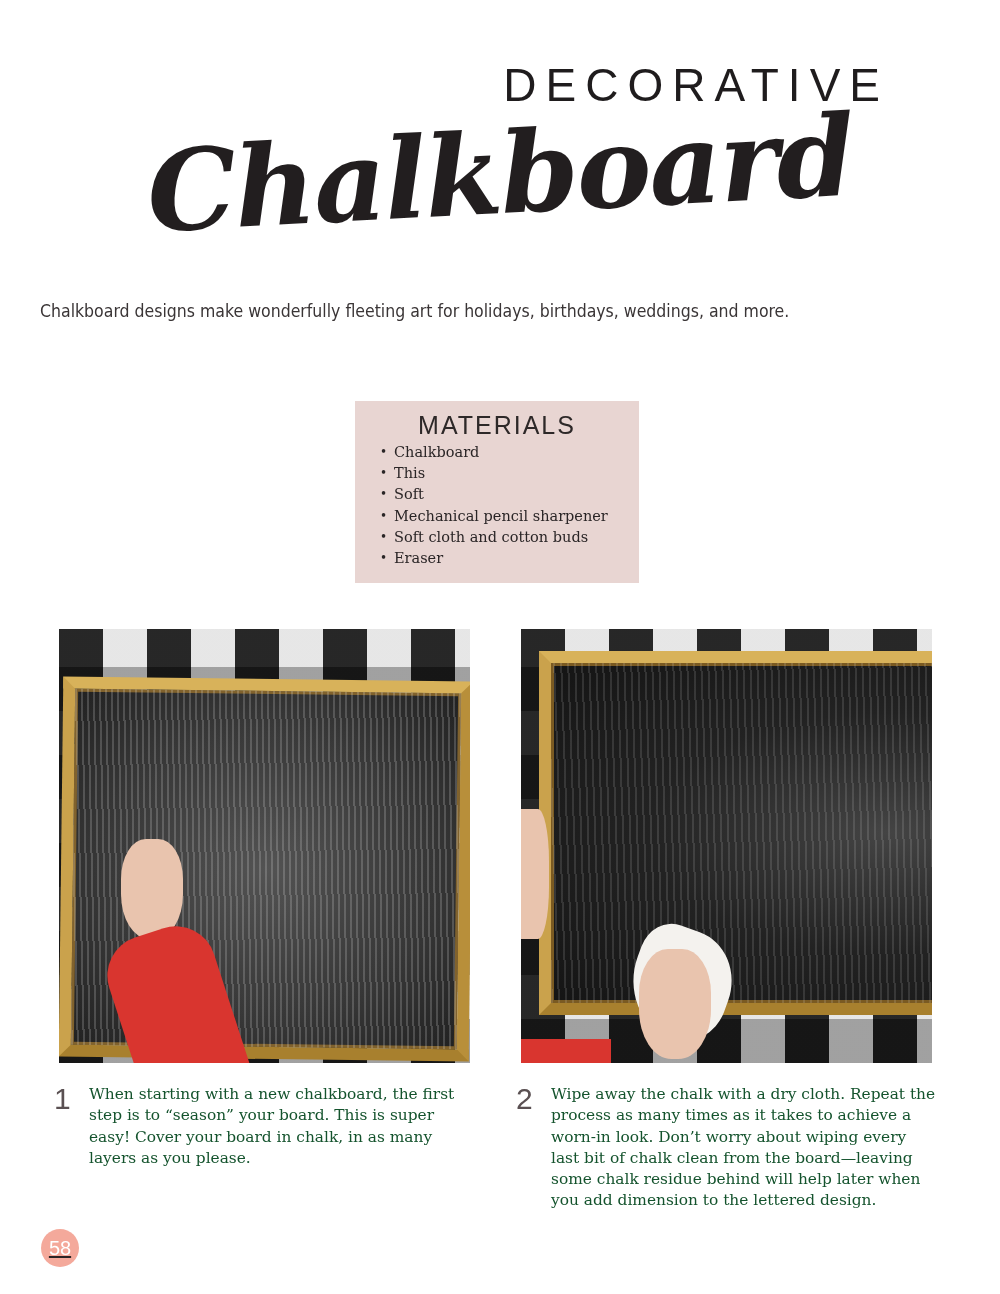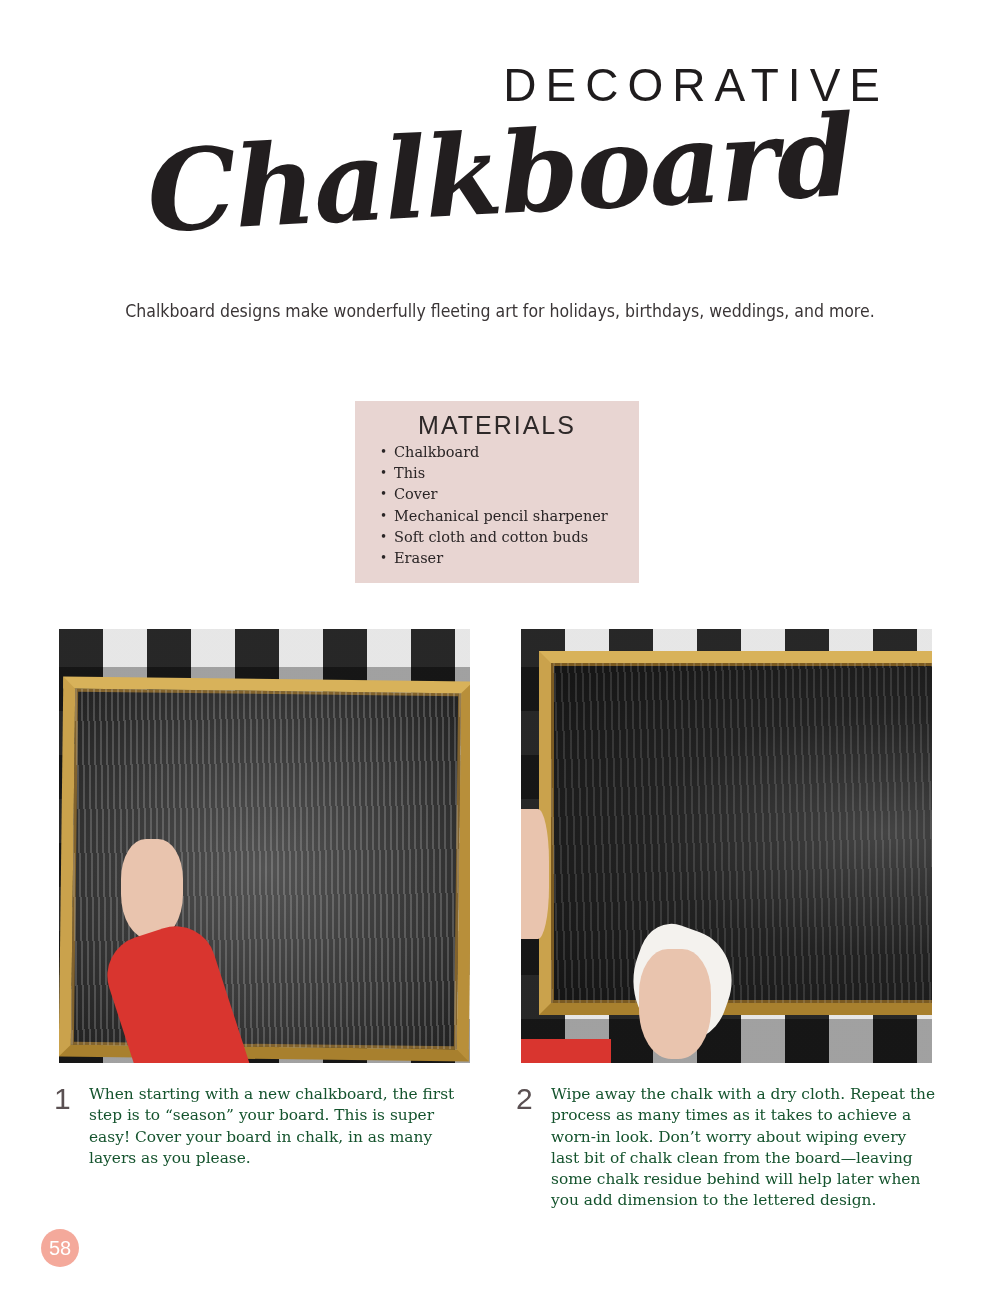--- a/index.html
+++ b/index.html
@@ -8,21 +8,21 @@
     position: absolute; top: 58px; left: 13px; width: 876px; text-align: right;
     font-family: "Liberation Sans", sans-serif; font-weight: 300; font-size: 46px;
     letter-spacing: 9px; color: #1f1c1d;
   }
   .script-title {
     position: absolute; top: 108px; left: 0; width: 1000px; text-align: center;
     font-family: "DejaVu Serif", serif; font-style: italic; font-weight: bold;
     font-size: 112px; color: #221e1f; letter-spacing: -2px; transform: rotate(-3deg);
   }
   .intro {
-    position: absolute; top: 296px; left: 40px; width: 920px; text-align: center;
+    position: absolute; top: 296px; left: 40px; width: 920px; 
     font-family: "DejaVu Sans", sans-serif; font-size: 17.5px; line-height: 30px;
     color: #3a3536; font-stretch: condensed;
   }
   .intro p { margin: 0; }
   .materials {
     position: absolute; top: 401px; left: 355px; width: 284px; height: 182px;
     background: #e8d5d2;
   }
   .materials h2 {
     margin: 10px 0 0 0; text-align: center; font-family: "Liberation Sans", sans-serif;
@@ -66,21 +66,21 @@
   .step { position: absolute; top: 1084px; }
   .step.s1 { left: 54px; width: 420px; }
   .step.s2 { left: 516px; width: 420px; }
   .step .num {
     position: absolute; left: 0; top: -2px; font-family: "Liberation Sans", sans-serif;
     font-weight: 300; font-size: 30px; color: #5a5052;
   }
   .step .txt {
     margin-left: 35px; font-family: "DejaVu Serif", serif; font-size: 15.4px; line-height: 21.3px; color: #14532d;
   }
-  .footer { position: absolute; top: 1229px; left: 41px; height: 38px; display: flex; align-items: flex-end; }
+  .footer { position: absolute; top: 1229px; left: 41px; height: 38px; display: flex; align-items: flex-end; text-decoration: underline; }
   .page-badge {
     width: 38px; height: 38px; border-radius: 50%; background: #f4a99b; color: #ffffff;
     font-family: "Liberation Sans", sans-serif; font-size: 20px; display: flex; align-items: center; justify-content: center;
   }
   .running-title {
     margin-left: 10px; font-family: "Liberation Sans", sans-serif; font-size: 14.5px;
     letter-spacing: 2.6px; color: #3d3839;
   }
 </style>
 </head>
@@ -91,21 +91,21 @@
 
 <div class="intro">
   <p>Chalkboard designs make wonderfully fleeting art for holidays, birthdays, weddings, and more.</p>
 </div>
 
 <div class="materials">
   <h2>MATERIALS</h2>
   <ul>
     <li><span class="bullet">•</span><span>Chalkboard</span></li>
     <li><span class="bullet">•</span><span>This</span></li>
-    <li><span class="bullet">•</span><span>Cover</span></li>
+    <li><span class="bullet">•</span><span>Soft</span></li>
     <li><span class="bullet">•</span><span>Mechanical pencil sharpener</span></li>
     <li><span class="bullet">•</span><span>Soft cloth and cotton buds</span></li>
     <li><span class="bullet">•</span><span>Eraser</span></li>
   </ul>
 </div>
 
 <div class="photo left" title="Hand in red sweater covering a gold-framed chalkboard in chalk on a black-and-white gingham cloth">
   <div class="frame">
       <div class="chalk"></div>
     </div>

